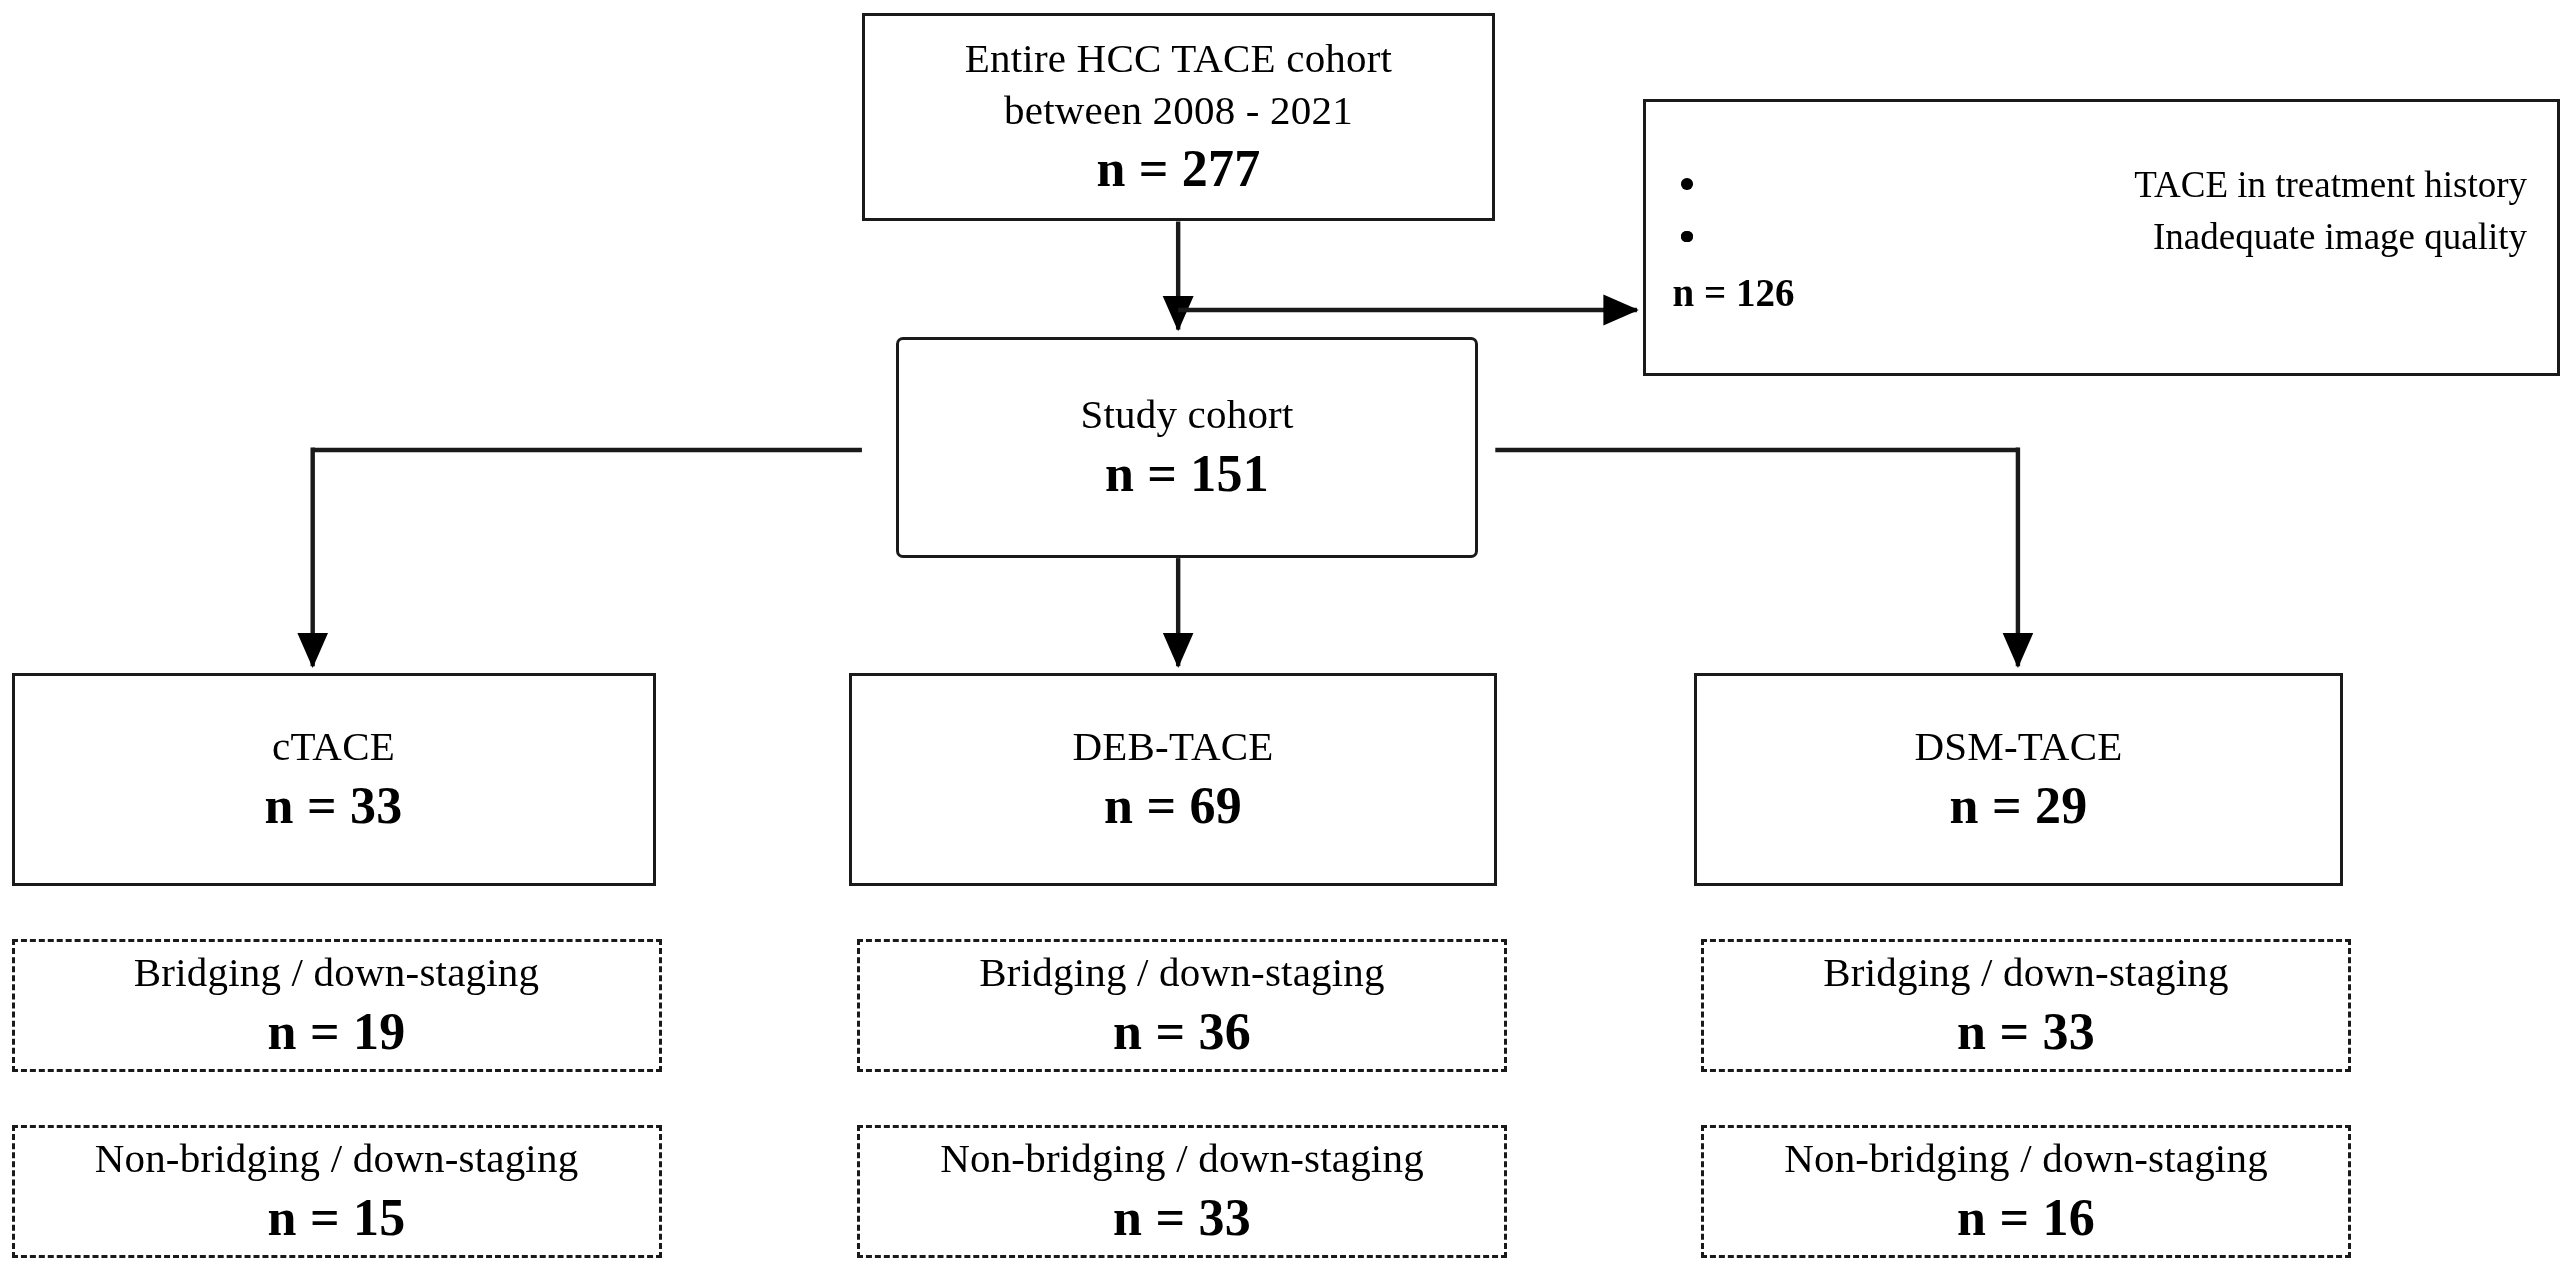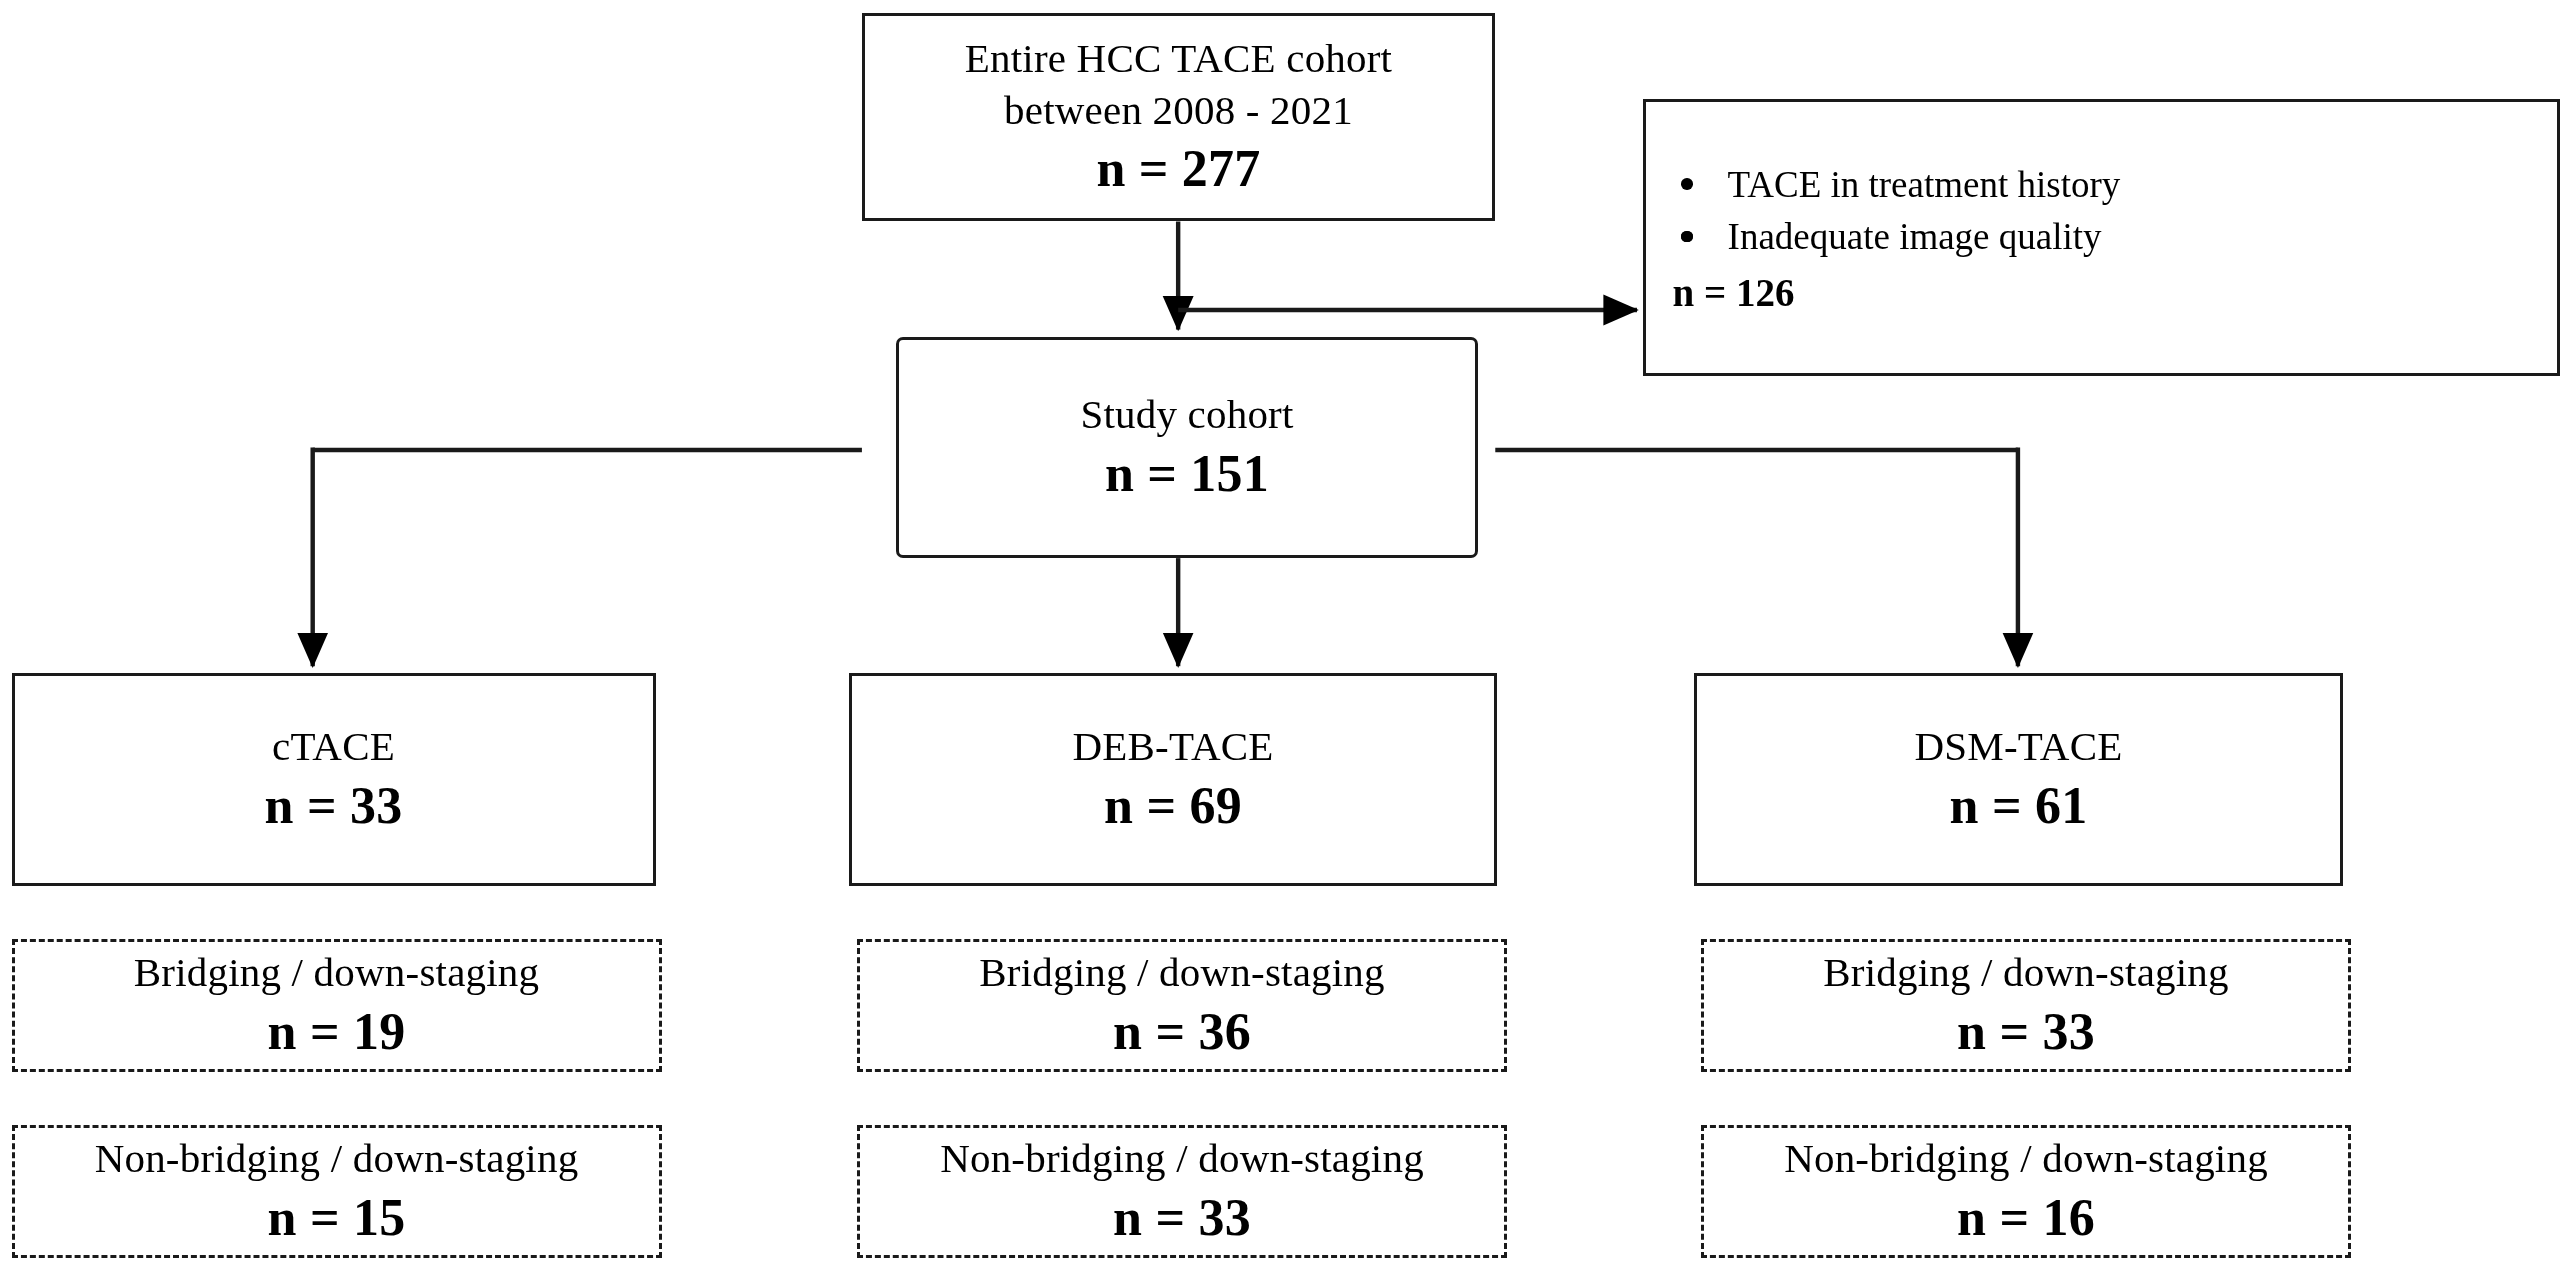--- a/index.html
+++ b/index.html
@@ -61,20 +61,21 @@
     list-style: none;
     margin: 0;
     padding: 0;
   }
   .excl-item {
     position: relative;
     padding-left: 55px;
     font-size: 37px;
     line-height: 1.33;
     margin: 0 0 3.5px 0;
+    text-align: right;
   }
   .excl-item .bullet {
     position: absolute;
     left: 8.9px;
     top: 0.50em;
     width: 11.5px;
     height: 11.5px;
     background: #000000;
     border-radius: 50%;
   }
@@ -173,21 +174,21 @@
     <div class="n-line">n = 36</div>
   </div>
 
   <div class="box dashed" style="left:857px; top:1125px; width:650px; height:133px;">
     <div class="title-line">Non-bridging / down-staging</div>
     <div class="n-line">n = 33</div>
   </div>
 
   <div class="box solid" style="left:1694px; top:673px; width:649px; height:213px;">
     <div class="title-line">DSM-TACE</div>
-    <div class="n-line">n = 61</div>
+    <div class="n-line">n = 29</div>
   </div>
 
   <div class="box dashed" style="left:1701px; top:939px; width:650px; height:133px;">
     <div class="title-line">Bridging / down-staging</div>
     <div class="n-line">n = 33</div>
   </div>
 
   <div class="box dashed" style="left:1701px; top:1125px; width:650px; height:133px;">
     <div class="title-line">Non-bridging / down-staging</div>
     <div class="n-line">n = 16</div>

